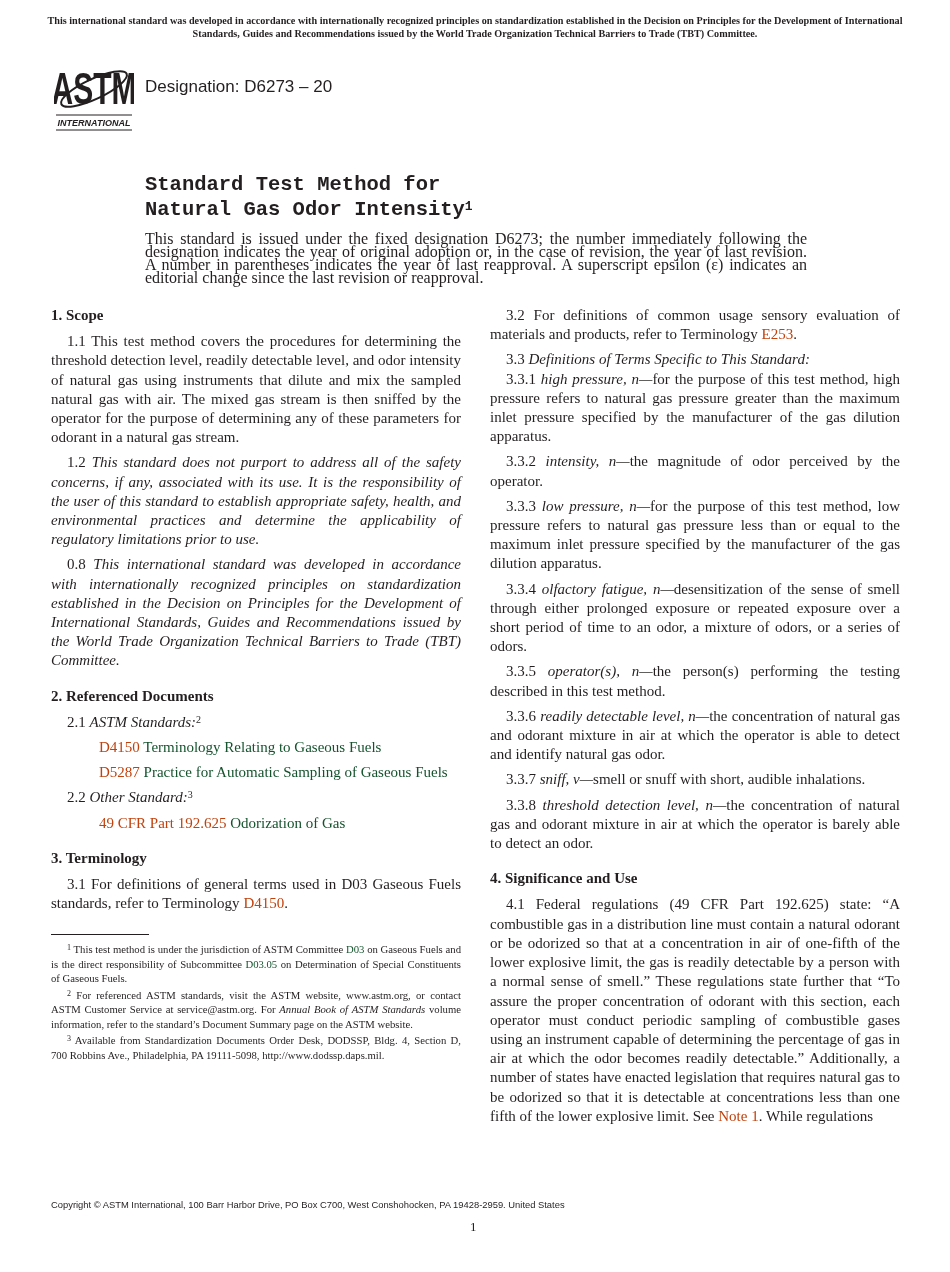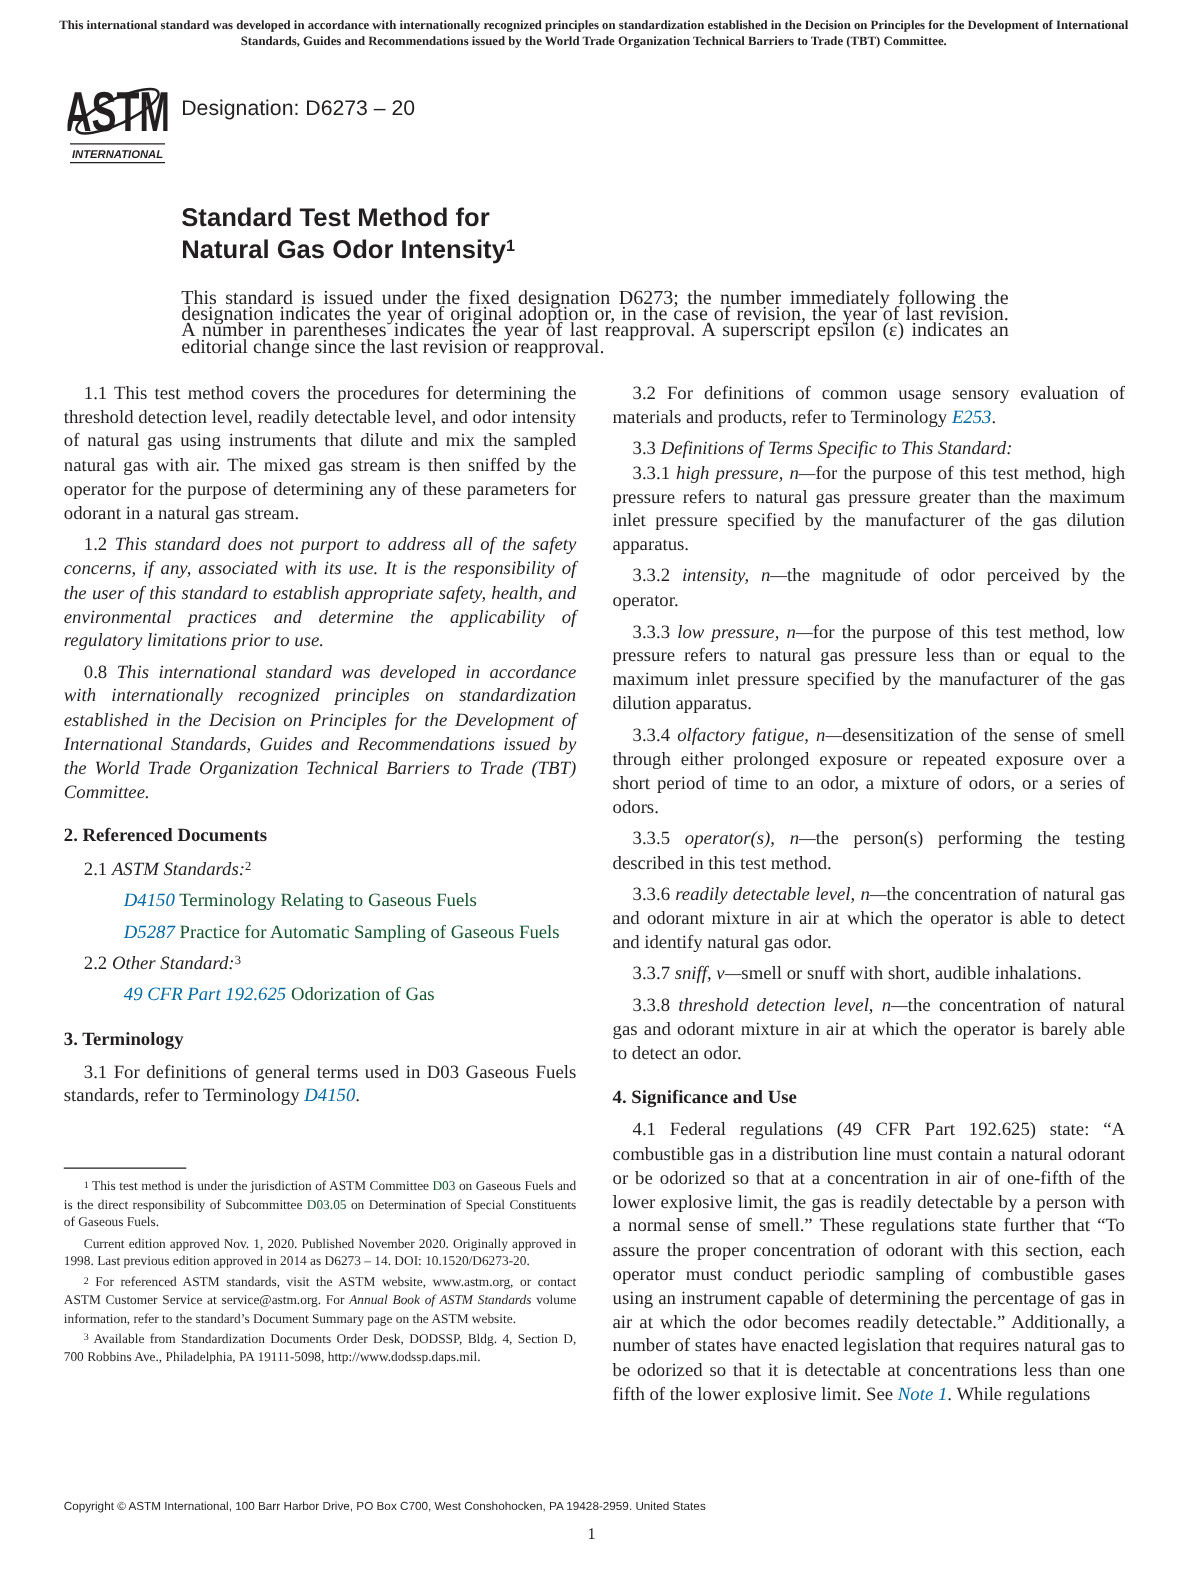--- a/index.html
+++ b/index.html
@@ -4,31 +4,31 @@
 <style>
   html, body { margin:0; padding:0; background:#ffffff; }
   body { width:950px; height:1272px; position:relative; overflow:hidden; color:#231f20;
          font-family:"Liberation Serif", "DejaVu Serif", serif; }
   .abs { position:absolute; }
   .notice { left:40px; top:15px; width:870px; text-align:center; font-weight:bold;
             font-size:10.2px; line-height:12.5px; }
   .logo { left:54px; top:55px; width:80px; height:80px; }
   .designation { left:145px; top:77px; font-family:"Liberation Sans", sans-serif; font-weight:normal;
                  font-size:17px; }
-  .title { left:145px; top:162px; font-family:Liberation Sans, sans-serif; font-weight:bold;
+  .title { left:145px; top:172px; font-family:Liberation Mono, monospace; font-weight:bold;
            font-size:20.5px; line-height:25px; }
   .title sup { font-size:13px; vertical-align:top; position:relative; top:-3px; }
   .issued { left:145px; top:232px; width:662px; font-size:16px; line-height:13px; text-align:justify; }
   .col { width:410px; font-size:15px; line-height:19.2px; text-align:justify; }
   .col p { margin:0 0 6px 0; text-indent:16px; }
   .col h2 { font-size:15px; font-weight:bold; margin:0 0 7px 0; }
   .col h2.space { margin-top:16px; }
   .left { left:51px; top:306px; }
   .right { left:490px; top:306px; }
-  .ref { color:#0369a1;font-style:italic; }
+  .ref { color:#c2410c; }
   .link { color:#14532d; }
   .refline { padding-left:16px; margin:0; }
   .refentry { margin:0; text-indent:0; padding-left:32px; text-indent:-16px; text-align:left; }
   .italic { font-style:italic; }
   .sup { font-size:10px; vertical-align:top; position:relative; top:-3px; }
   .fnrule { left:51px; top:934px; width:98px; height:1px; background:#231f20; }
   .footnotes { left:51px; top:942px; width:410px; font-size:10.7px; line-height:14.5px; text-align:justify; }
   .footnotes p { margin:0 0 2px 0; text-indent:16px; }
   .fnsup { font-size:8px; vertical-align:top; position:relative; top:-1px; }
   .copyright { left:51px; top:1199px; font-family:"Liberation Sans", sans-serif; font-size:9.4px; }
@@ -52,40 +52,40 @@
 <div class="abs designation">Designation: D6273 – 20</div>
 
 <div class="abs title">
   <div>Standard Test Method for</div>
   <div><span>Natural Gas Odor Intensity</span><sup>1</sup></div>
 </div>
 
 <div class="abs issued">This standard is issued under the fixed designation D6273; the number immediately following the designation indicates the year of original adoption or, in the case of revision, the year of last revision. A number in parentheses indicates the year of last reapproval. A superscript epsilon (ε) indicates an editorial change since the last revision or reapproval.</div>
 
 <div class="abs col left">
+  <h2>1.  Scope</h2>
   <p>1.1  This test method covers the procedures for determining the threshold detection level, readily detectable level, and odor intensity of natural gas using instruments that dilute and mix the sampled natural gas with air. The mixed gas stream is then sniffed by the operator for the purpose of determining any of these parameters for odorant in a natural gas stream.</p>
   <p><span>1.2 </span><span class="italic">This standard does not purport to address all of the safety concerns, if any, associated with its use. It is the responsibility of the user of this standard to establish appropriate safety, health, and environmental practices and determine the applicability of regulatory limitations prior to use.</span></p>
   <p><span>0.8 </span><span class="italic">This international standard was developed in accordance with internationally recognized principles on standardization established in the Decision on Principles for the Development of International Standards, Guides and Recommendations issued by the World Trade Organization Technical Barriers to Trade (TBT) Committee.</span></p>
 
   <h2 class="space">2.  Referenced Documents</h2>
   <p class="refline" style="text-indent:0"><span>2.1 </span><span class="italic">ASTM Standards:</span><span class="sup">2</span></p>
   <p class="refentry"><span class="ref">D4150</span> <span class="link">Terminology Relating to Gaseous Fuels</span></p>
   <p class="refentry"><span class="ref">D5287</span> <span class="link">Practice for Automatic Sampling of Gaseous Fuels</span></p>
   <p class="refline" style="text-indent:0; margin-top:4px"><span>2.2 </span><span class="italic">Other Standard:</span><span class="sup">3</span></p>
   <p class="refentry"><span class="ref">49 CFR Part 192.625</span> <span class="link">Odorization of Gas</span></p>
 
   <h2 class="space">3.  Terminology</h2>
   <p><span>3.1 For definitions of general terms used in D03 Gaseous Fuels standards, refer to Terminology </span><span class="ref">D4150</span><span>.</span></p>
 </div>
 
 <div class="abs fnrule"></div>
 
 <div class="abs footnotes">
   <p><span class="fnsup">1</span><span> This test method is under the jurisdiction of ASTM Committee </span><span class="link">D03</span><span> on Gaseous Fuels and is the direct responsibility of Subcommittee </span><span class="link">D03.05</span><span> on Determination of Special Constituents of Gaseous Fuels.</span></p>
-  <p>Current edition approved Nov. 1, 2020. Published November 2020. Originally approved in 1998. Last previous edition approved in 2014 as D6273 – 14. DOI: 10.1520/D6273-20.</p>
   <p><span class="fnsup">2</span><span> For referenced ASTM standards, visit the ASTM website, www.astm.org, or contact ASTM Customer Service at service@astm.org. For </span><span class="italic">Annual Book of ASTM Standards</span><span> volume information, refer to the standard’s Document Summary page on the ASTM website.</span></p>
   <p><span class="fnsup">3</span><span> Available from Standardization Documents Order Desk, DODSSP, Bldg. 4, Section D, 700 Robbins Ave., Philadelphia, PA 19111-5098, http://www.dodssp.daps.mil.</span></p>
 </div>
 
 <div class="abs col right">
   <p><span>3.2 For definitions of common usage sensory evaluation of materials and products, refer to Terminology </span><span class="ref">E253</span><span>.</span></p>
   <p style="margin-bottom:0"><span>3.3 </span><span class="italic">Definitions of Terms Specific to This Standard:</span></p>
   <p><span>3.3.1 </span><span class="italic">high pressure, n—</span><span>for the purpose of this test method, high pressure refers to natural gas pressure greater than the maximum inlet pressure specified by the manufacturer of the gas dilution apparatus.</span></p>
   <p><span>3.3.2 </span><span class="italic">intensity, n—</span><span>the magnitude of odor perceived by the operator.</span></p>
   <p><span>3.3.3 </span><span class="italic">low pressure, n—</span><span>for the purpose of this test method, low pressure refers to natural gas pressure less than or equal to the maximum inlet pressure specified by the manufacturer of the gas dilution apparatus.</span></p>

